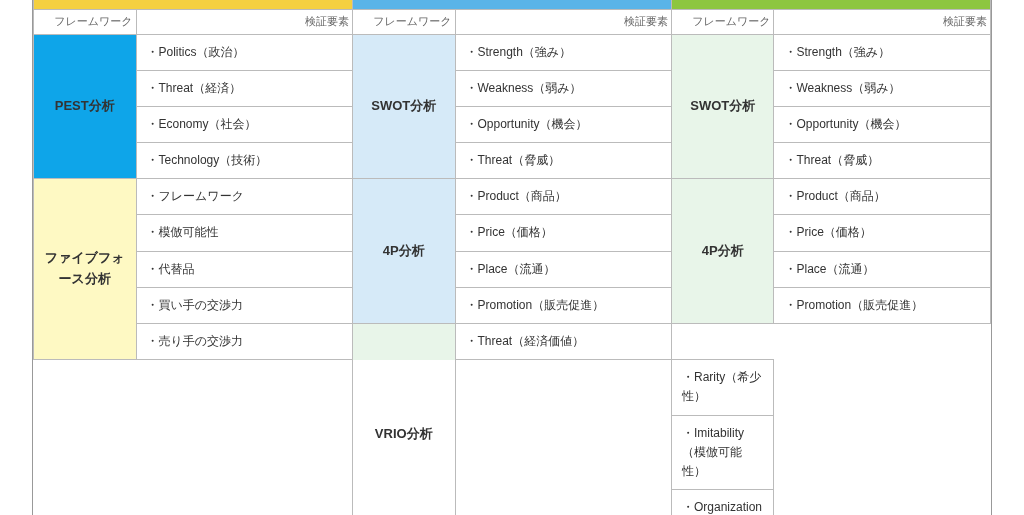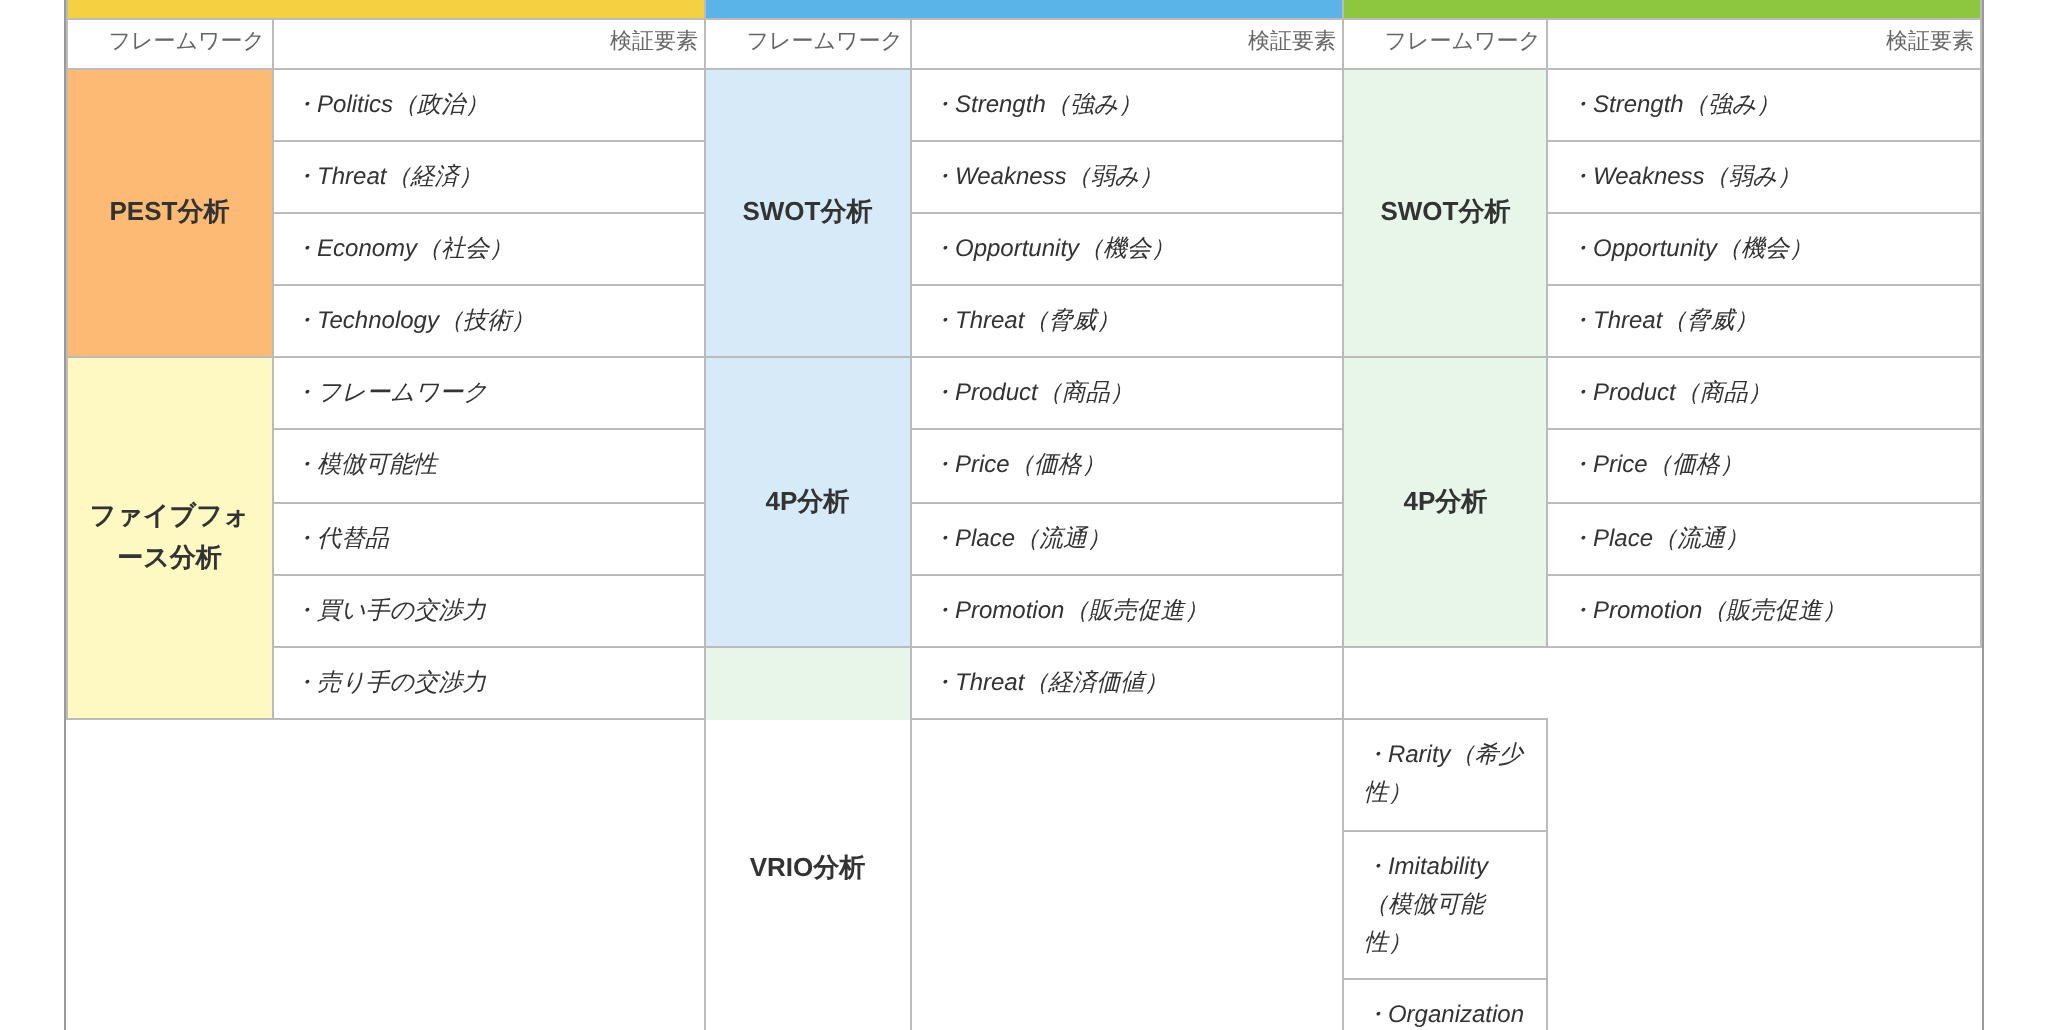--- a/index.html
+++ b/index.html
@@ -62,21 +62,21 @@
       padding: 3px;
     }
     .framework-cell {
       text-align: center;
       font-weight: bold;
       font-size: 13px;
       color: #333;
       vertical-align: middle;
     }
     .framework-pest {
-      background: #fdba74;
+      background: #0ea5e9;
     }
     .framework-five {
       background: #fef9c3;
       text-align: center;
     }
     .framework-swot-blue {
       background: #d6eaf8;
     }
     .framework-4p-blue {
       background: #d6eaf8;
@@ -95,21 +95,20 @@
       font-size: 12px;
       color: #333;
       vertical-align: top;
       padding: 6px 10px;
     }
     .items-cell ul {
       list-style: none;
     }
     .items-cell ul li {
       padding: 2px 0;
-      font-style: italic;
     }
     .items-cell ul li::before {
       content: "・";
     }
     .col-fw { width: 90px; }
     .col-items { width: 190px; }
   </style>
 </head>
 <body>
 

